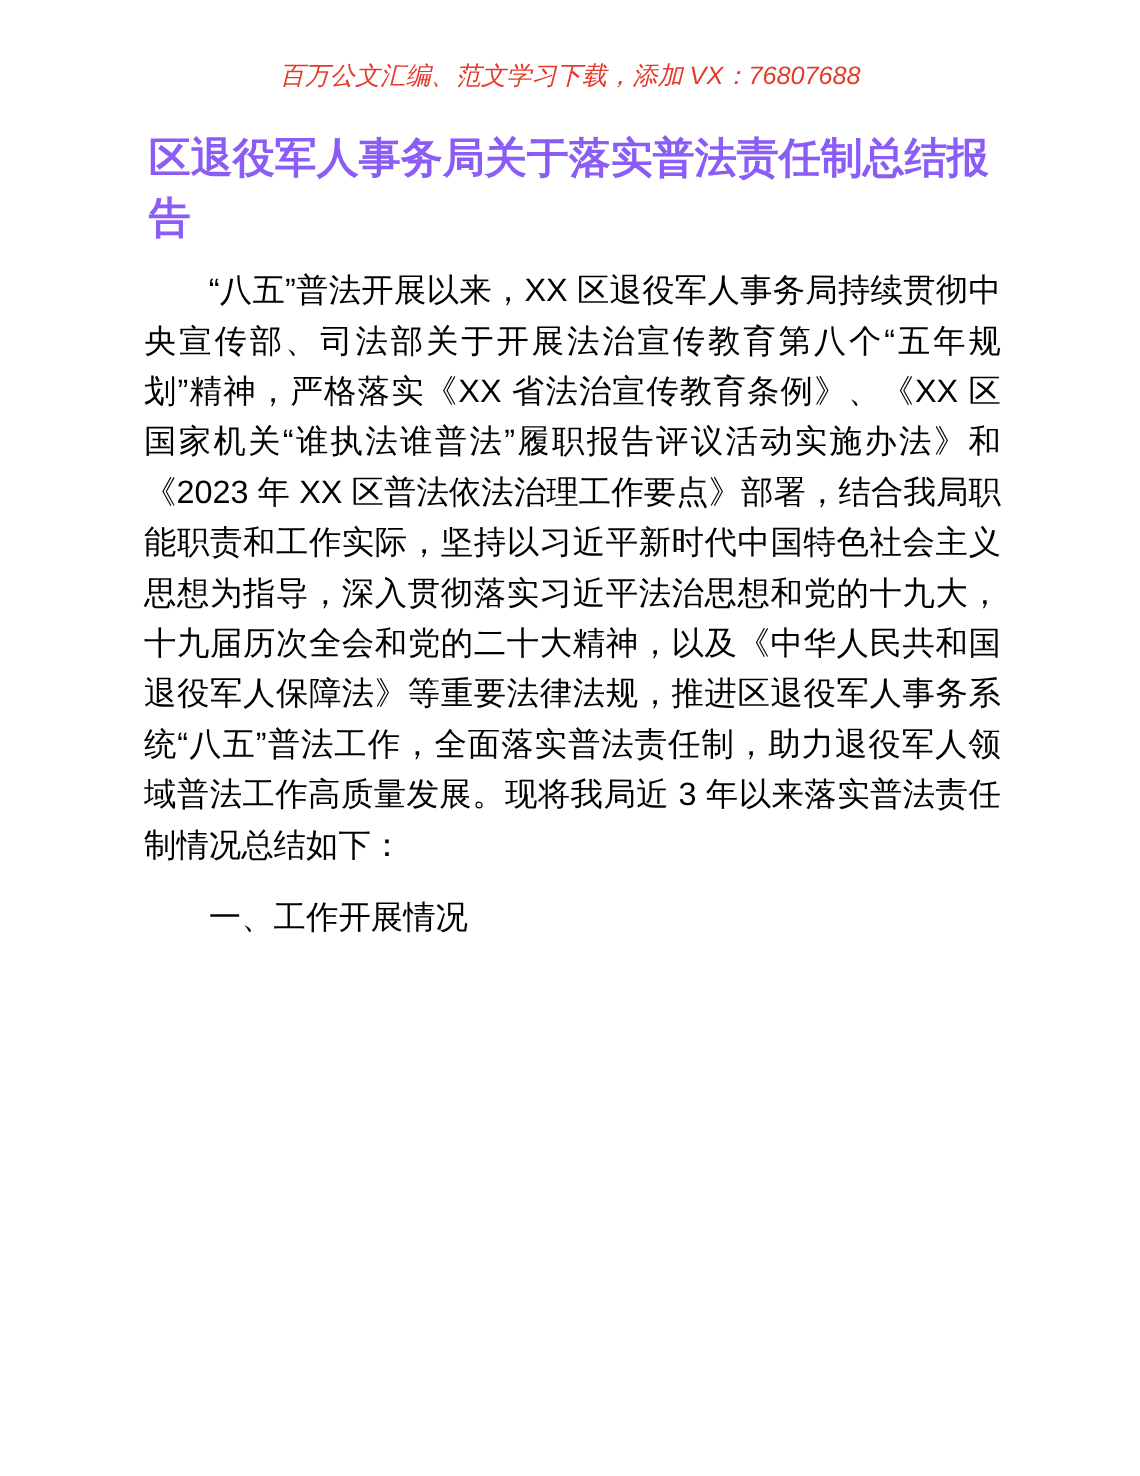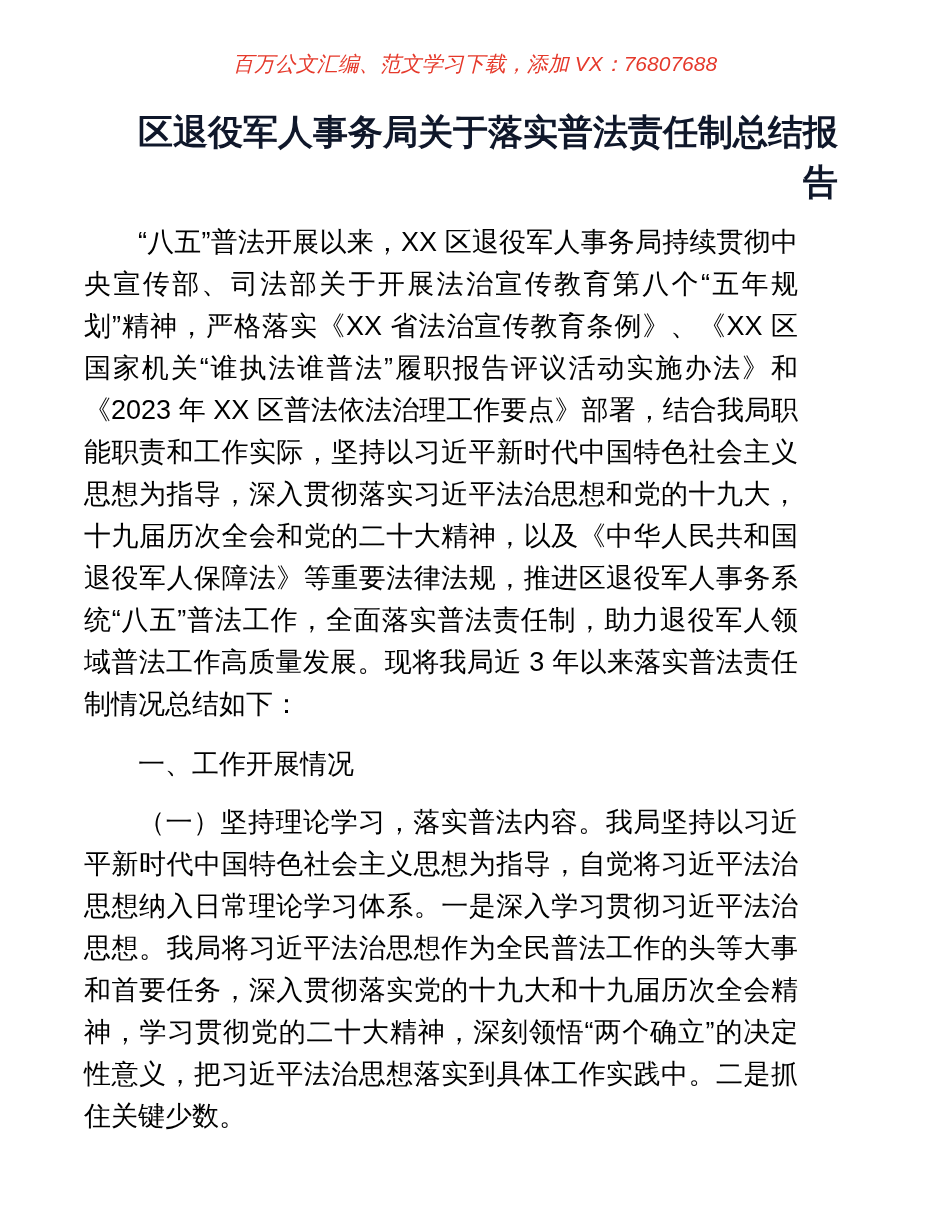--- a/index.html
+++ b/index.html
@@ -27,25 +27,25 @@
     color: #e5392b;
     font-weight: 400;
     font-style: italic;
   }
   .doc-title {
     margin: 30px 0 14px 124px;
     width: 714px;
     font-size: 35px;
     line-height: 50px;
     font-weight: 700;
-    text-align: right;
-    color: #0f172a;
+    text-align: left;
+    color: #8b5cf6;
   }
   .content {
-    margin-left: 84px;
+    margin-left: 120px;
     width: 714px;
     font-size: 27px;
     line-height: 42px;
     text-align: justify;
     color: #000000;
   }
   .content p {
     margin: 0 0 18px 0;
     text-indent: 2em;
   }
@@ -57,15 +57,14 @@
 <body>
 
 <div class="page">
   <div class="notice" style="color: rgb(229, 57, 43);">百万公文汇编、范文学习下载，添加 VX：76807688</div>
 
   <h1 class="doc-title">区退役军人事务局关于落实普法责任制总结报告</h1>
 
   <div class="content" id="content">
       <p class="para">“八五”普法开展以来，XX 区退役军人事务局持续贯彻中央宣传部、司法部关于开展法治宣传教育第八个“五年规划”精神，严格落实《XX 省法治宣传教育条例》、《XX 区国家机关“谁执法谁普法”履职报告评议活动实施办法》和《2023 年 XX 区普法依法治理工作要点》部署，结合我局职能职责和工作实际，坚持以习近平新时代中国特色社会主义思想为指导，深入贯彻落实习近平法治思想和党的十九大，十九届历次全会和党的二十大精神，以及《中华人民共和国退役军人保障法》等重要法律法规，推进区退役军人事务系统“八五”普法工作，全面落实普法责任制，助力退役军人领域普法工作高质量发展。现将我局近 3 年以来落实普法责任制情况总结如下：</p>
       <p class="heading">一、工作开展情况</p>
-      <p class="para">（一）坚持理论学习，落实普法内容。我局坚持以习近平新时代中国特色社会主义思想为指导，自觉将习近平法治思想纳入日常理论学习体系。一是深入学习贯彻习近平法治思想。我局将习近平法治思想作为全民普法工作的头等大事和首要任务，深入贯彻落实党的十九大和十九届历次全会精神，学习贯彻党的二十大精神，深刻领悟“两个确立”的决定性意义，把习近平法治思想落实到具体工作实践中。二是抓住关键少数。</p>
     </div>
 </div>
 
 </body></html>

